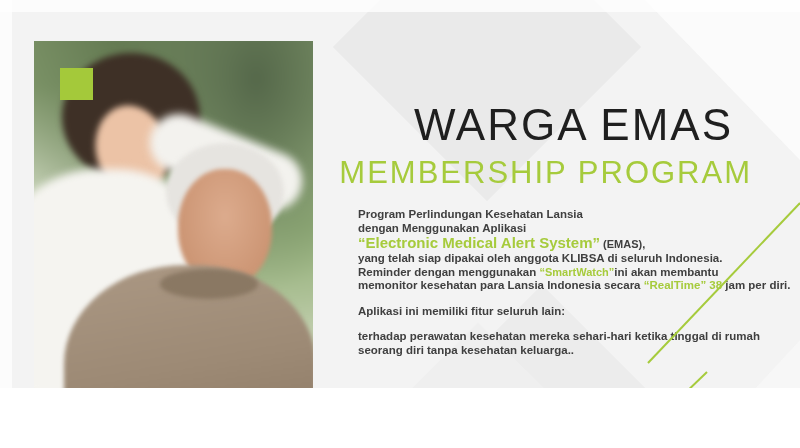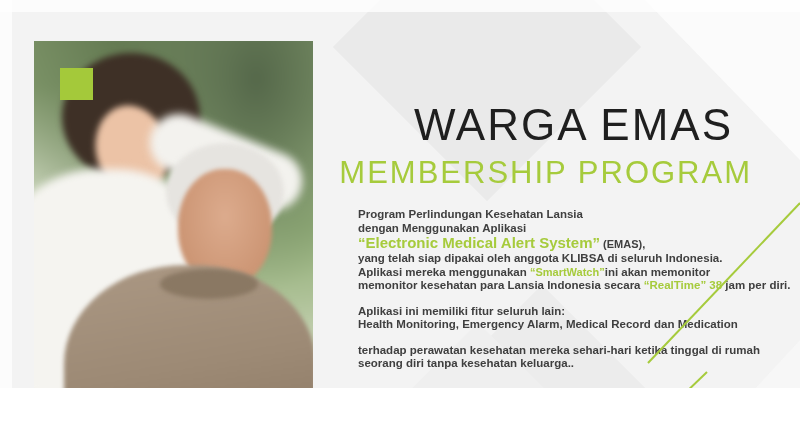--- a/index.html
+++ b/index.html
@@ -108,26 +108,25 @@
 
   <div class="title-main">WARGA EMAS</div>
   <div class="title-sub">MEMBERSHIP PROGRAM</div>
 
   <div class="copy">
     <div class="para">
       <div class="ln">Program Perlindungan Kesehatan Lansia</div>
       <div class="ln">dengan Menggunakan Aplikasi</div>
       <div class="ln ln-emas"><span class="hl">“Electronic Medical Alert System”</span><span class="dark"> (EMAS),</span></div>
       <div class="ln">yang telah siap dipakai oleh anggota KLIBSA di seluruh Indonesia.</div>
-      <div class="ln"><span>Aplikasi mereka menggunakan </span><span class="hl hl-mid">“SmartWatch”</span><span>ini akan memonitor</span></div>
+      <div class="ln"><span>Reminder dengan menggunakan </span><span class="hl hl-mid">“SmartWatch”</span><span>ini akan membantu</span></div>
       <div class="ln"><span>memonitor kesehatan para Lansia Indonesia secara </span><span class="hl">“RealTime” 38</span><span> jam per diri.</span></div>
     </div>
     <div class="para">
       <div class="ln">Aplikasi ini memiliki fitur seluruh lain:</div>
-      <div class="ln">Health Monitoring, Emergency Alarm, Medical Record dan Medication</div>
     </div>
     <div class="para">
       <div class="ln">terhadap perawatan kesehatan mereka sehari-hari ketika tinggal di rumah</div>
       <div class="ln">seorang diri tanpa kesehatan keluarga..</div>
     </div>
   </div>
 
   <svg class="lines-svg" viewBox="0 0 800 448">
     <line x1="648" y1="363" x2="800" y2="203" stroke="var(--accent,#a6cb3c)" stroke-width="2"></line>
     <line x1="628" y1="448" x2="707" y2="372" stroke="var(--accent,#a6cb3c)" stroke-width="2"></line>

